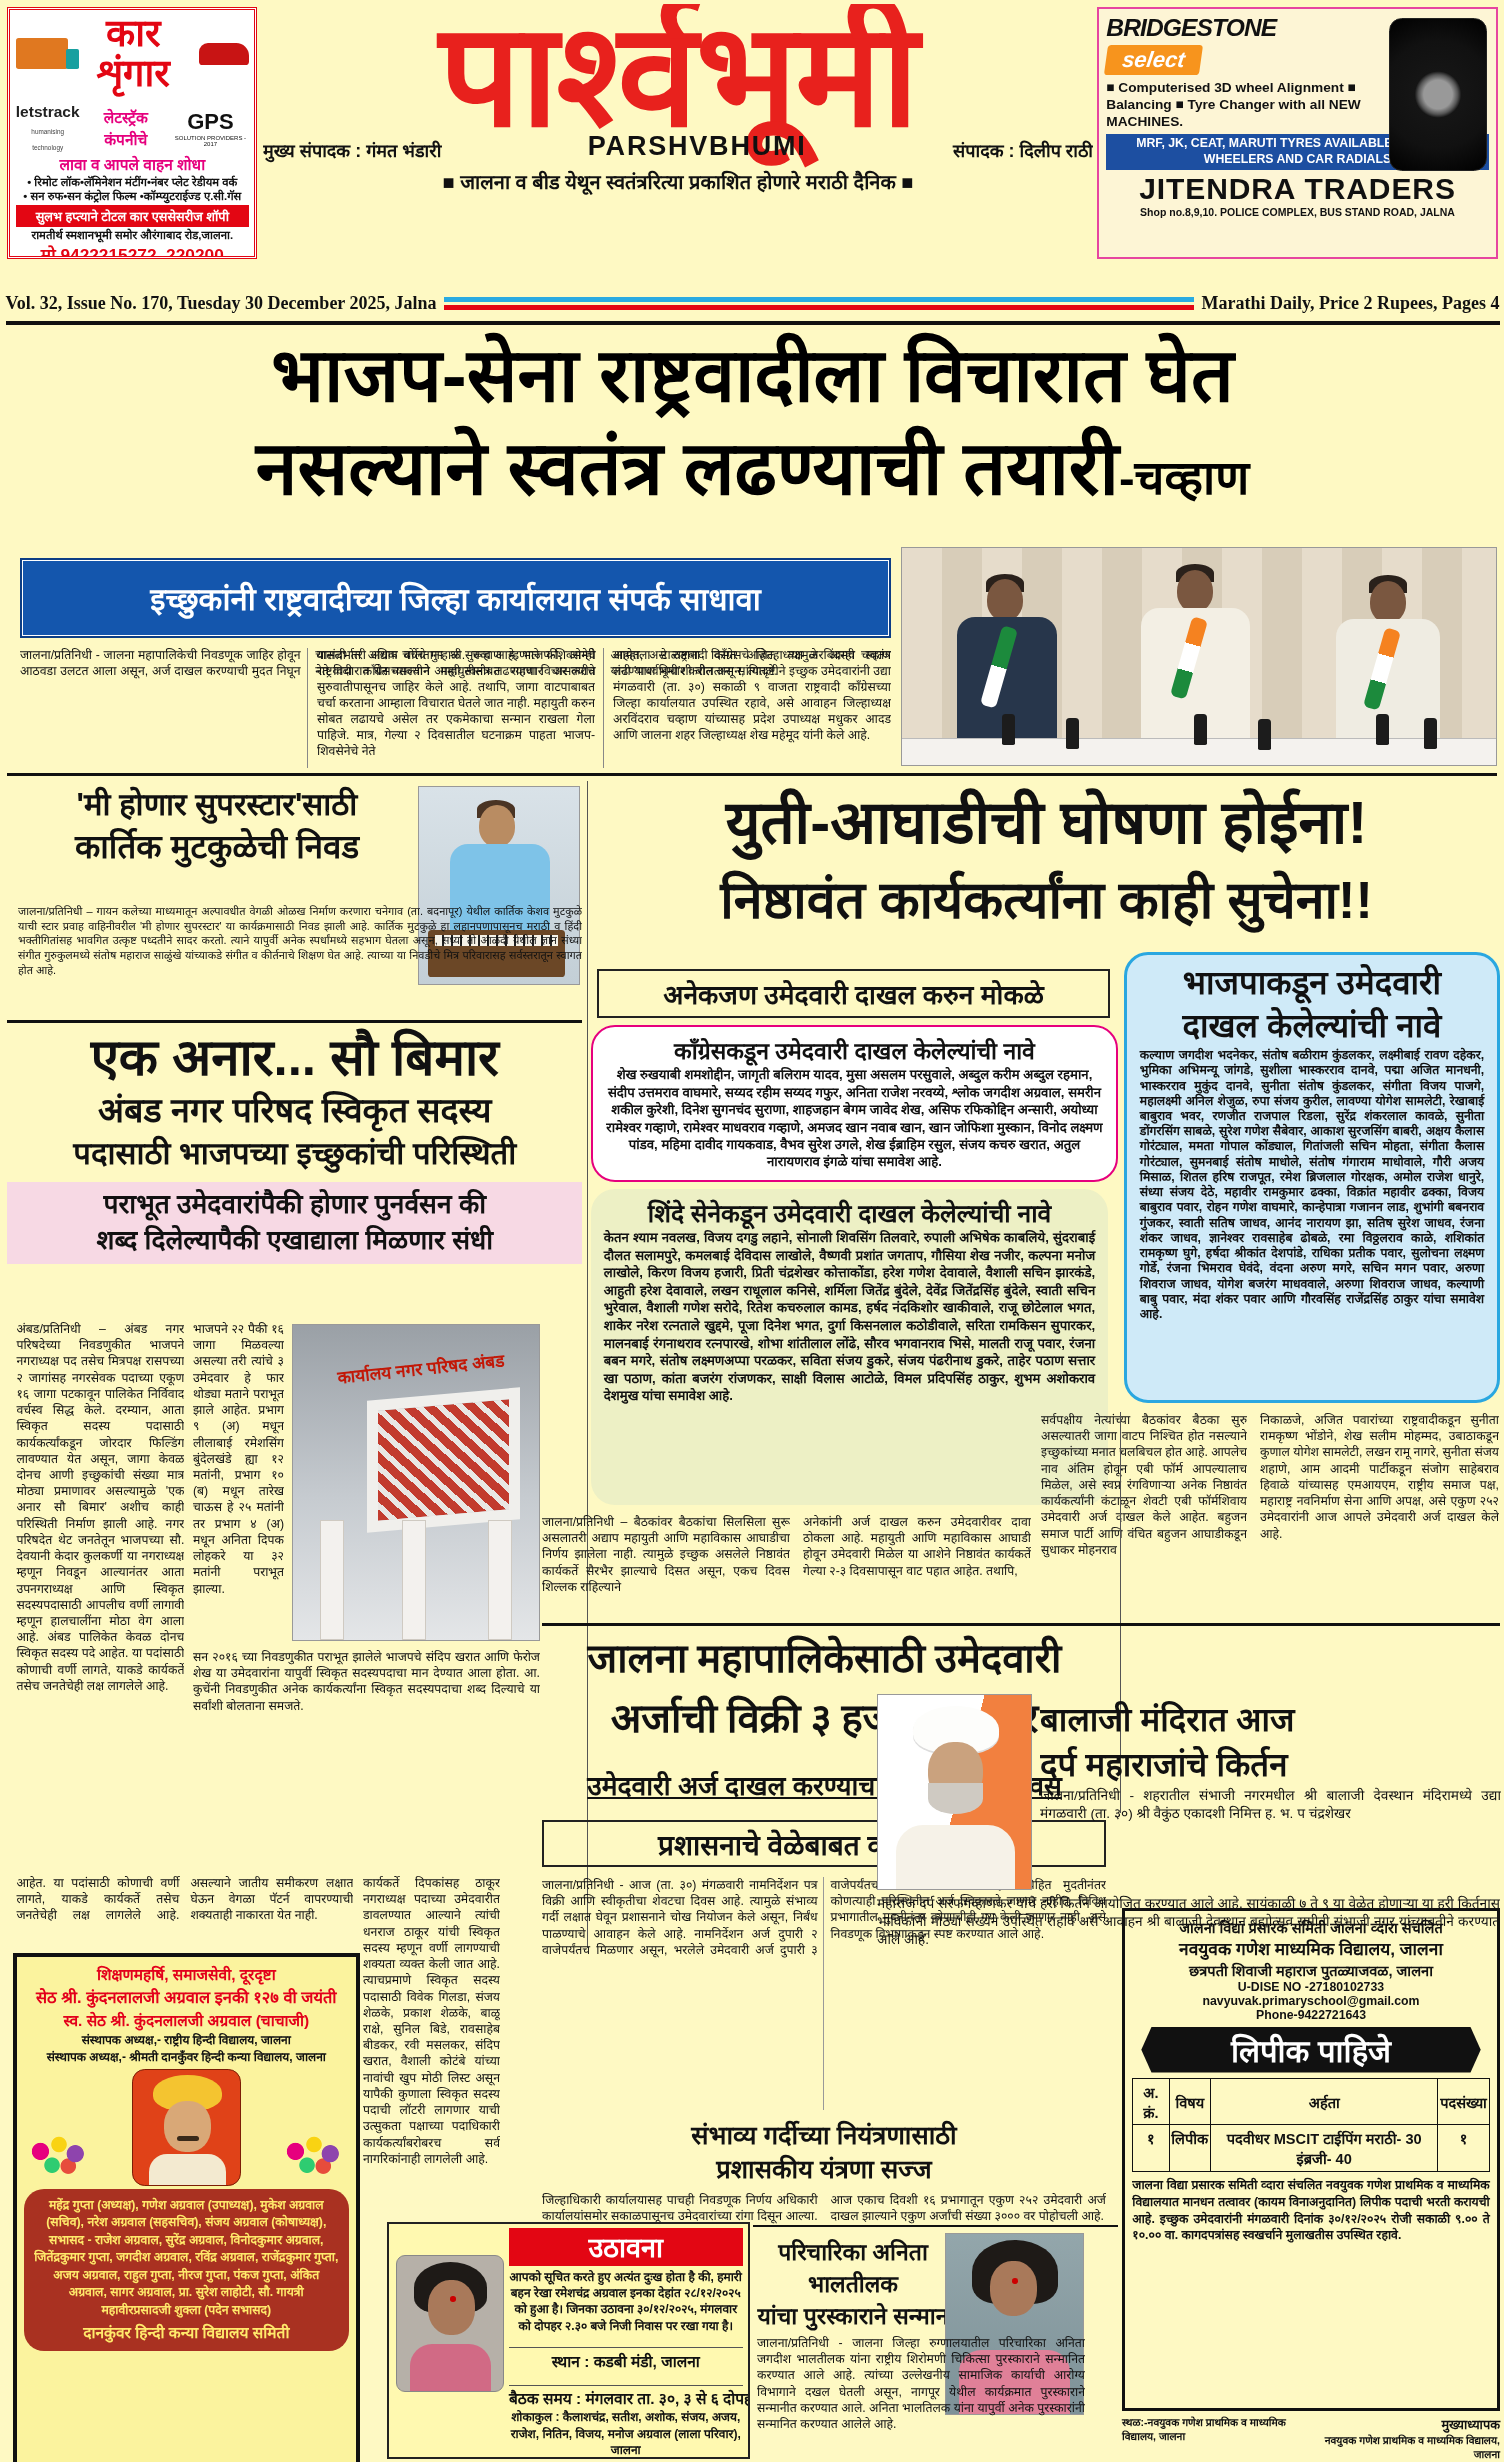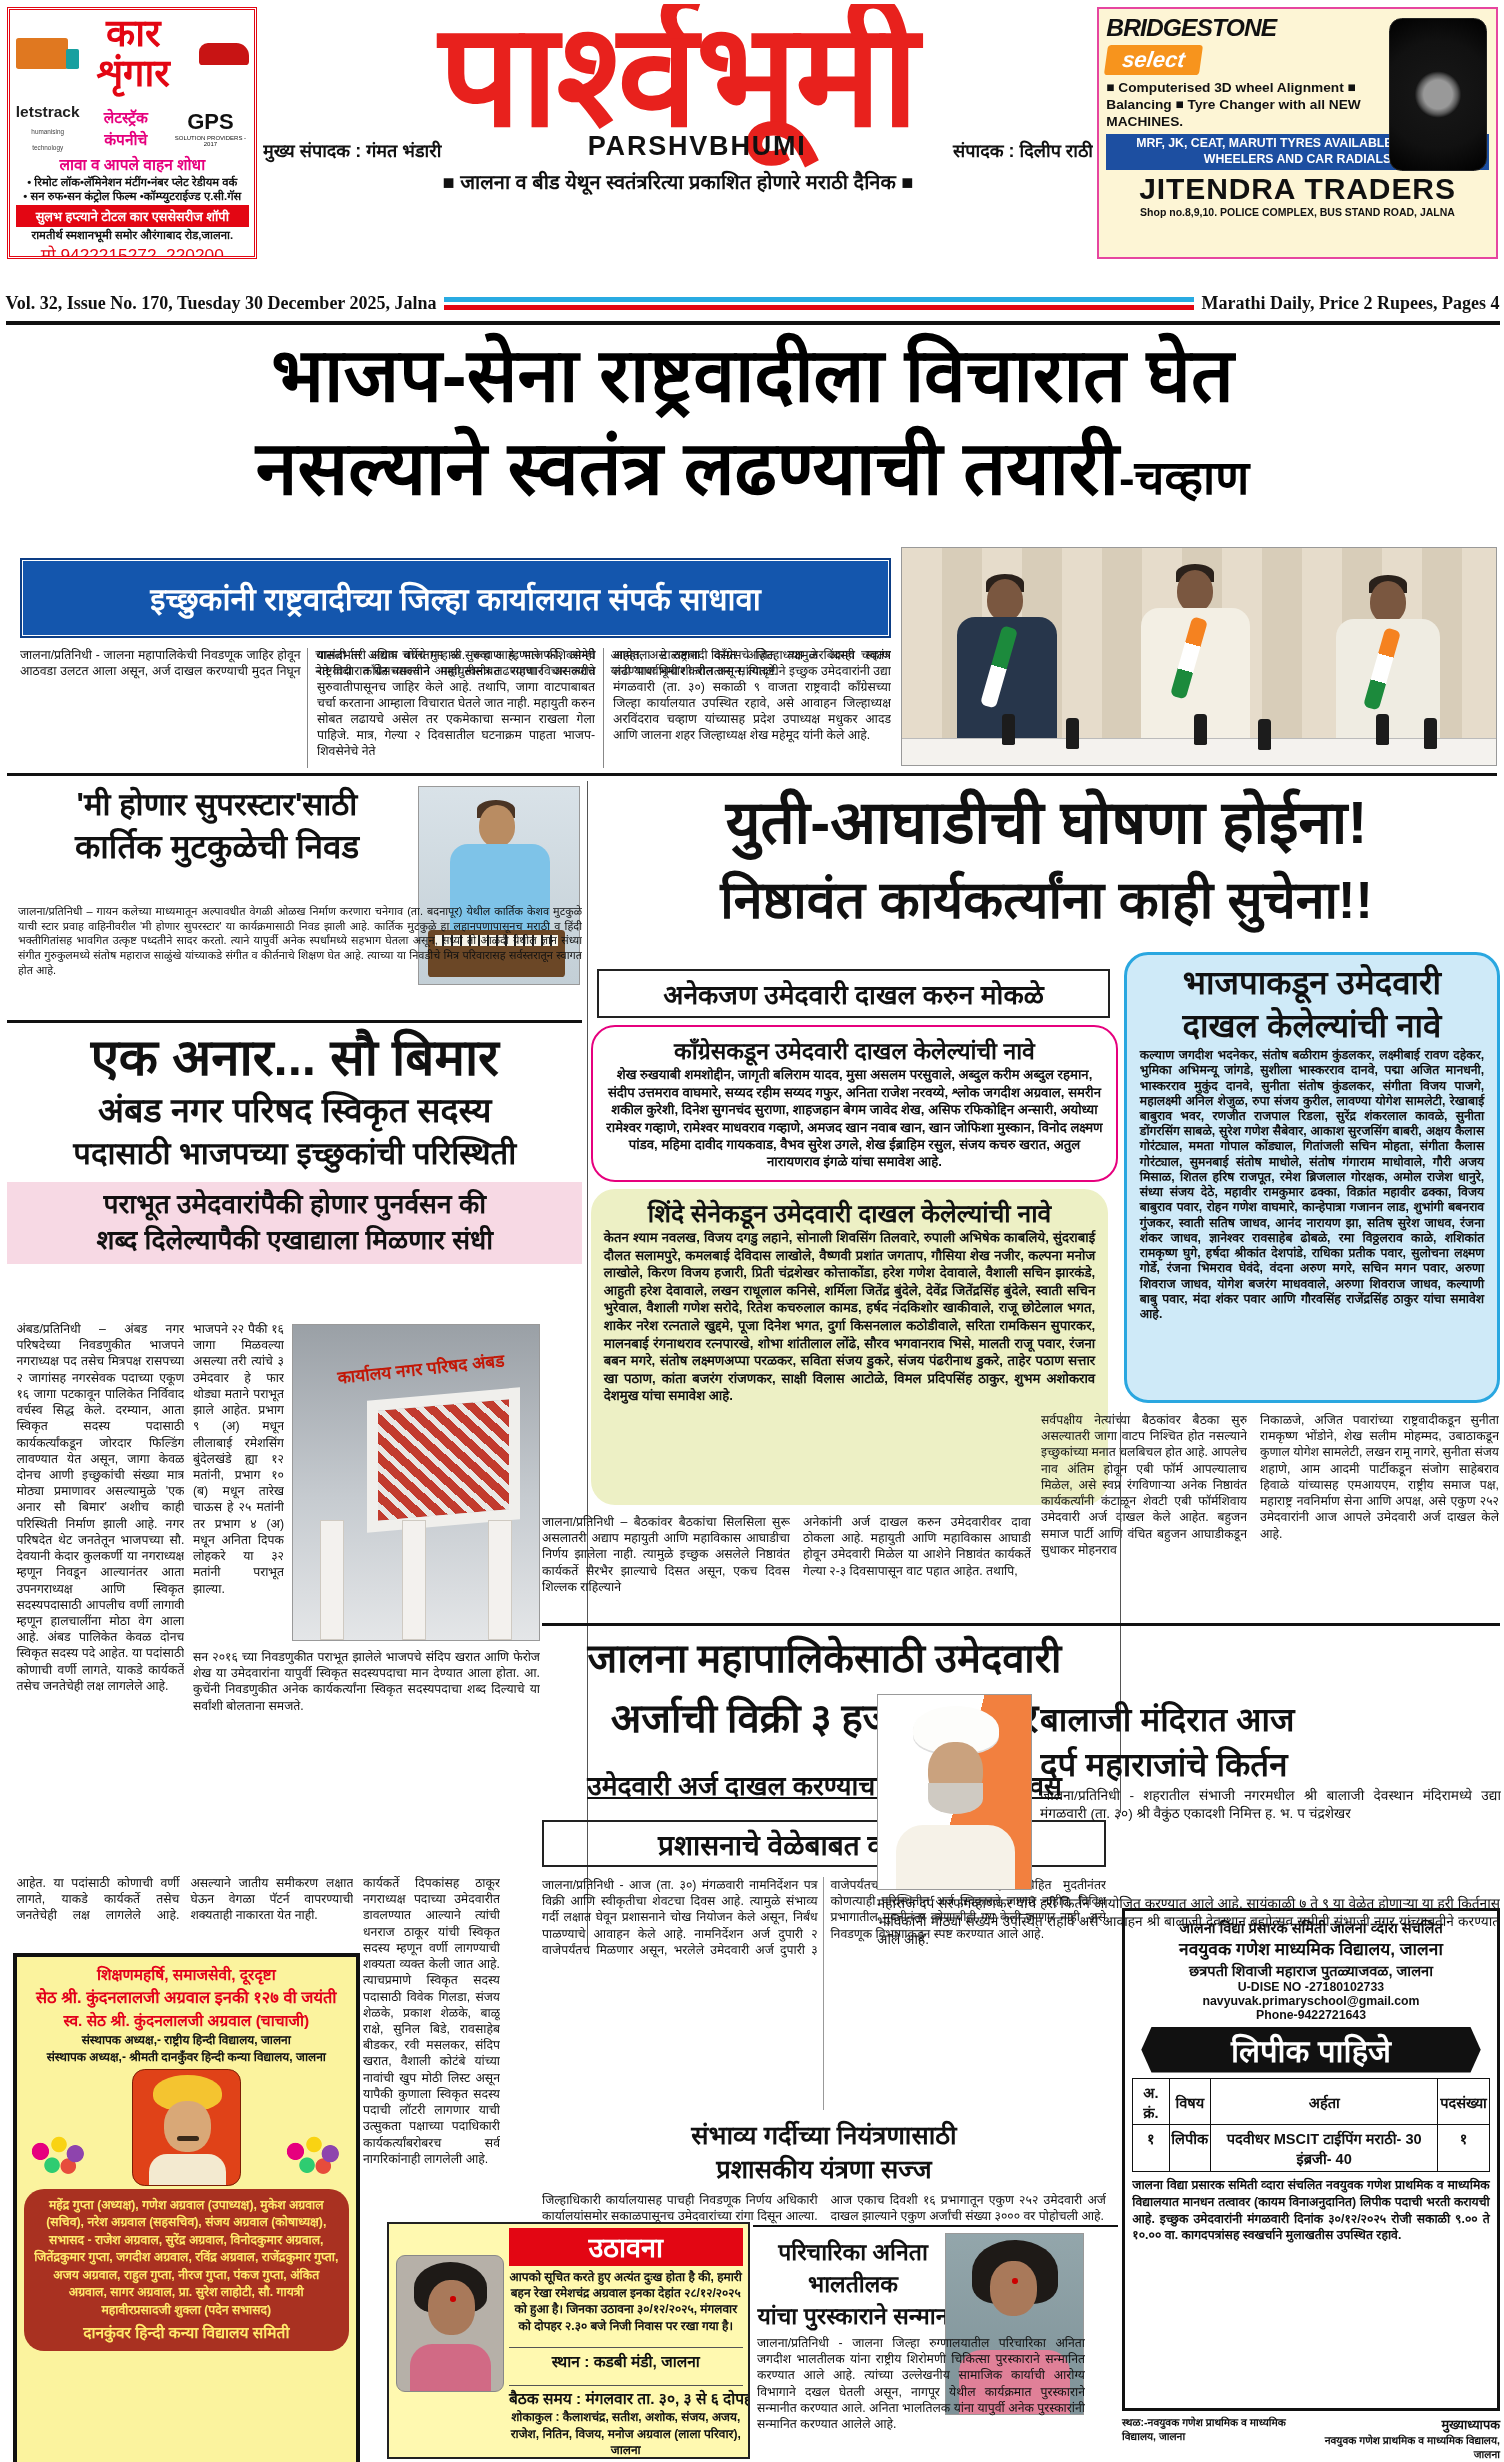--- a/index.html
+++ b/index.html
@@ -1,32 +1,32 @@
 <!DOCTYPE html>
 <html style="font-size:14.6px"><head>
 <meta charset="utf-8">
 <style>
   * { margin:0; padding:0; box-sizing:border-box; }
   html,body { background:#777; }
   #paper {
     position:relative; width:1505px; height:2462px; margin:0 auto;
-    background:#ffffff; color:#111; overflow:hidden;
+    background:#fef9c3; color:#111; overflow:hidden;
     font-family:"Liberation Sans","DejaVu Sans",sans-serif;
   }
   .abs { position:absolute; }
   .clip { overflow:hidden; }
   .serif { font-family:"Liberation Serif","DejaVu Serif",serif; }
 
   
   .ad-car { left:7.3px; top:7.3px; width:250px; height:252px; border:3.6px double #e30613; padding:3.6px 5.5px; text-align:center; background:#fff; }
   .ad-car .t { color:#e30613; font-size:38px; font-weight:900; line-height:1.05; }
   .ad-car .pink { color:#e6007e; font-weight:800; font-size:15.5px; }
   .ad-car .sm { font-size:11.4px; font-weight:700; line-height:1.25; }
   .ad-car .band { background:#e30613; color:#fff; font-size:12.8px; font-weight:800; padding:1.8px 0.9px; margin:1.8px 0; }
-  .ad-car .mo { color:#e30613; font-weight:400; font-size:17.3px; }
+  .ad-car .mo { color:#e30613; font-weight:700; font-size:17.3px; }
   .lt-logo { font-weight:800; font-size:15.5px; color:#222; letter-spacing:0; }
   .lt-tag { font-size:6.4px; color:#444; }
   .gps { font-weight:900; font-size:22px; color:#111; }
   .gps small { display:block; font-size:6px; font-weight:400; }
   .truck { width:55px; height:31px; background:#e07820; border-radius:2.7px; position:relative; display:inline-block; }
   .truck:before { content:""; position:absolute; right:-11px; bottom:0; width:12.8px; height:20px; background:#18a0a0; border-radius:1.8px; }
   .caricon { width:53px; height:22px; background:#c81414; border-radius:9px 12.8px 3.6px 3.6px; display:inline-block; }
 
   .ad-tyre { left:1097px; top:7.3px; width:401px; height:252px; border:2.7px solid #e645a0; background:#fdf5d5; padding:4.6px 7.3px; }
   .bst { font-style:italic; font-weight:900; font-size:24.6px; letter-spacing:-0.9px; }

